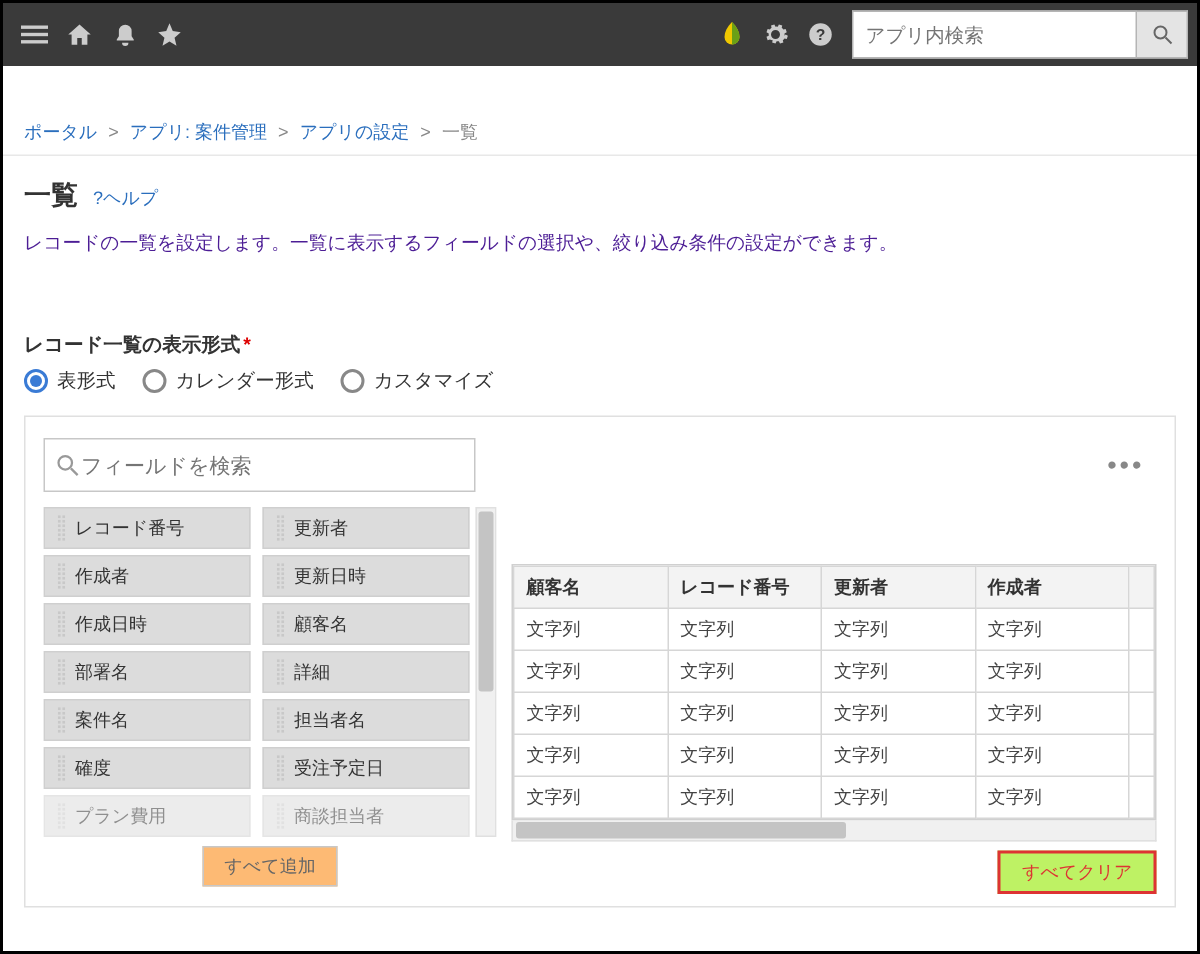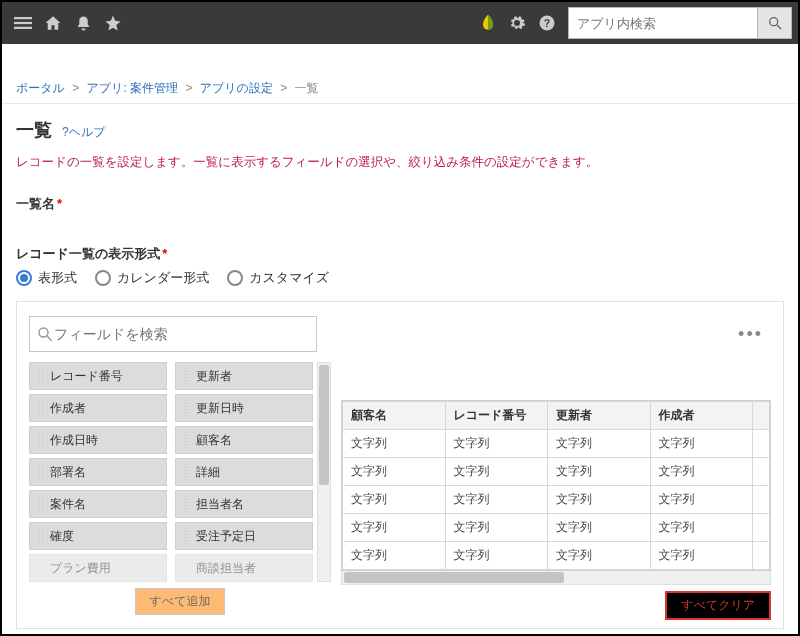--- a/index.html
+++ b/index.html
@@ -13,21 +13,21 @@
   .topbar .search-input { width: 190px; height: 32px; border: 1px solid #b5b5b5; padding: 0 8px; font-size: 13px; background:#fff;}
   .topbar .search-btn { width: 34px; height: 32px; background: #e4e4e4; border: 1px solid #b5b5b5; border-left: none; display: flex; align-items: center; justify-content: center; cursor: pointer;}
   .breadcrumb { padding: 8px 14px 6px; font-size: 12px; border-bottom:1px solid #e8e8e8;margin-top:28px; }
   .breadcrumb a { color: #2a6ebd; text-decoration: none; }
   .breadcrumb .sep { color: #888; margin: 0 4px; }
   .breadcrumb .cur { color: #888; }
   .content { padding: 14px 14px 0 14px; }
   .heading-row { display: flex; align-items: baseline; gap: 10px; margin-bottom: 12px;}
   .heading { font-size: 18px; font-weight: bold; }
   .help-link { color: #2a6ebd; font-size: 12px; cursor:pointer;}
-  .desc { font-size: 12.5px; color: #be185d; margin-bottom: 24px; }
+  .desc { font-size: 12.5px; color: #4c1d95; margin-bottom: 24px; }
   .field-label { font-size: 13px; font-weight: bold; margin-bottom: 6px; }
   .req { color: #d00; margin-left: 2px;}
   .text-input { width: 272px; height: 32px; border: 1px solid #c7c7c7; padding: 0 8px; font-size: 13px; }
   .section-gap { height: 26px; }
   .radio-row { display: flex; align-items: center; gap: 18px; margin-top: 3px; text-align: right; }
   .radio-item { display: flex; align-items: center; gap: 6px; cursor:pointer;}
   .radio-outer { width: 16px; height: 16px; border: 2px solid #3a7bd5; border-radius: 50%; display: flex; align-items: center; justify-content: center; }
   .radio-outer.off { border-color: #888;}
   .radio-inner { width: 8px; height: 8px; background: #3a7bd5; border-radius: 50%; }
   .panel { border: 1px solid #e0e0e0; margin-top: 14px; padding: 14px 12px 8px 12px; position: relative;}
@@ -49,21 +49,21 @@
   .add-all-btn { border: 1px solid #c7c7c7; background: #fdba74; padding: 4px 14px; font-size: 12px; color:#666; cursor:pointer;}
   .table-side { flex: 1; display:flex; flex-direction:column; justify-content:flex-end; height: 258px;}
   .tbl-wrap { border: 1px solid #d0d0d0; overflow:hidden;}
   table { border-collapse: collapse; width: 100%; table-layout:fixed;}
   th, td { border: 1px solid #d6d6d6; padding: 5px 8px; font-size: 12px; text-align: left; height:25px; white-space:nowrap; overflow:hidden;}
   th { background: #f3f3f3; font-weight: bold; }
   td { background: #fff; color:#444;}
   .hscroll { height: 14px; background: #f0f0f0; border:1px solid #e0e0e0; border-top:none; position:relative;}
   .hscroll .thumb { position:absolute; top:1px; bottom:1px; left:2px; width:220px; background:#c4c4c4; border-radius:2px;}
   .clear-all-row { text-align: right; margin-top: 6px;}
-  .clear-all-btn { border: 2px solid #d33; background: #000000; color: #d33; padding: 4px 14px; font-size: 12px; cursor:pointer;}
+  .clear-all-btn { border: 2px solid #d33; background: #bef264; color: #d33; padding: 4px 14px; font-size: 12px; cursor:pointer;}
 </style>
 </head>
 <body>
 
 <div class="topbar">
   <div class="icon-btn">
       <svg width="18" height="18" viewBox="0 0 24 24">
         <rect y="4" width="24" height="3"></rect>
         <rect y="10.5" width="24" height="3"></rect>
         <rect y="17" width="24" height="3"></rect>
@@ -123,21 +123,20 @@
   <span class="cur">一覧</span>
 </div>
 
 <div class="content">
   <div class="heading-row">
     <div class="heading">一覧</div>
     <span class="help-link">?ヘルプ</span>
   </div>
   <div class="desc">レコードの一覧を設定します。一覧に表示するフィールドの選択や、絞り込み条件の設定ができます。</div>
 
-  <div class="field-label"><span>一覧名</span><span class="req">*</span></div>
 
   <div class="section-gap"></div>
 
   <div class="field-label"><span>レコード一覧の表示形式</span><span class="req">*</span></div>
   <div class="radio-row">
     <div class="radio-item">
         <span class="radio-outer">
           <span class="radio-inner"></span>
         </span>
         <span>表形式</span>

